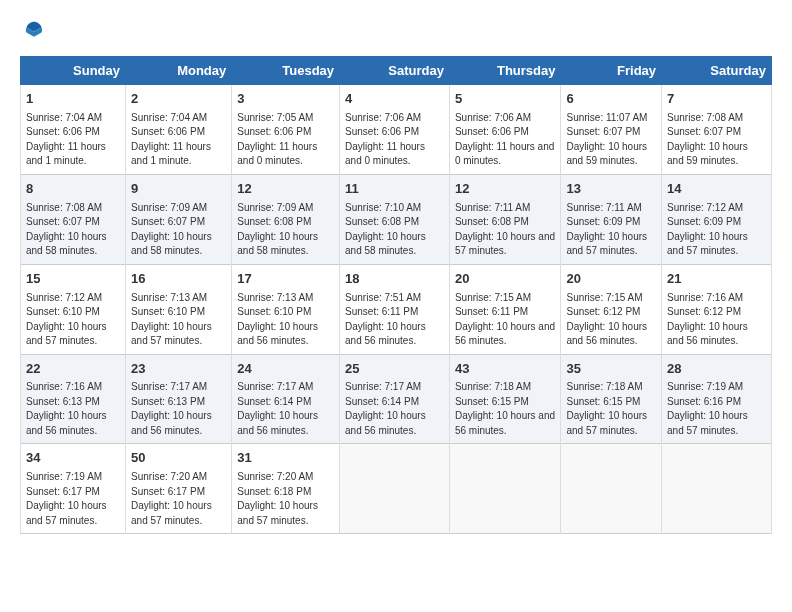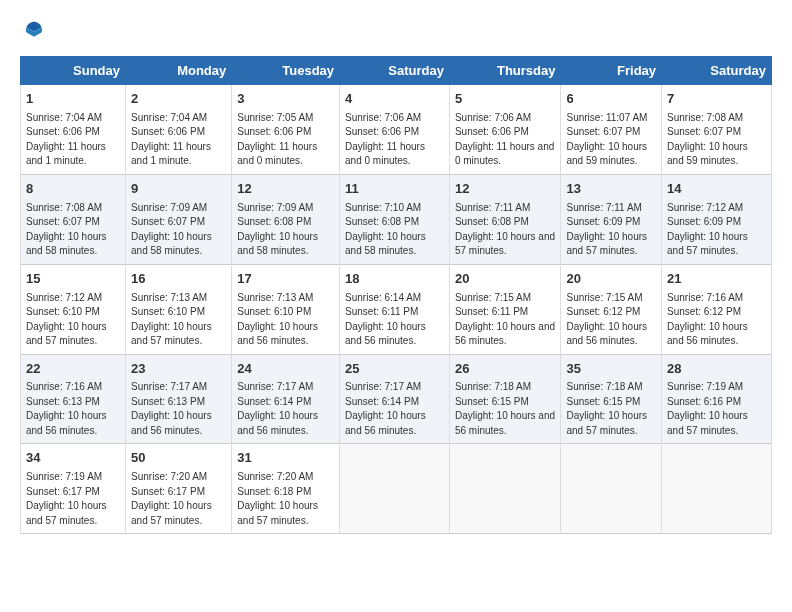--- a/index.html
+++ b/index.html
@@ -144,31 +144,31 @@
         <td><span class="day-num">12</span><span>Sunrise: 7:09 AM</span><br><span>Sunset: 6:08 PM</span><br><span>Daylight: 10 hours and 58 minutes.</span></td>
         <td><span class="day-num">11</span><span>Sunrise: 7:10 AM</span><br><span>Sunset: 6:08 PM</span><br><span>Daylight: 10 hours and 58 minutes.</span></td>
         <td><span class="day-num">12</span><span>Sunrise: 7:11 AM</span><br><span>Sunset: 6:08 PM</span><br><span>Daylight: 10 hours and 57 minutes.</span></td>
         <td><span class="day-num">13</span><span>Sunrise: 7:11 AM</span><br><span>Sunset: 6:09 PM</span><br><span>Daylight: 10 hours and 57 minutes.</span></td>
         <td><span class="day-num">14</span><span>Sunrise: 7:12 AM</span><br><span>Sunset: 6:09 PM</span><br><span>Daylight: 10 hours and 57 minutes.</span></td>
       </tr>
       <tr>
         <td><span class="day-num">15</span><span>Sunrise: 7:12 AM</span><br><span>Sunset: 6:10 PM</span><br><span>Daylight: 10 hours and 57 minutes.</span></td>
         <td><span class="day-num">16</span><span>Sunrise: 7:13 AM</span><br><span>Sunset: 6:10 PM</span><br><span>Daylight: 10 hours and 57 minutes.</span></td>
         <td><span class="day-num">17</span><span>Sunrise: 7:13 AM</span><br><span>Sunset: 6:10 PM</span><br><span>Daylight: 10 hours and 56 minutes.</span></td>
-        <td><span class="day-num">18</span><span>Sunrise: 6:14 AM</span><br><span>Sunset: 6:11 PM</span><br><span>Daylight: 10 hours and 56 minutes.</span></td>
+        <td><span class="day-num">18</span><span>Sunrise: 7:51 AM</span><br><span>Sunset: 6:11 PM</span><br><span>Daylight: 10 hours and 56 minutes.</span></td>
         <td><span class="day-num">20</span><span>Sunrise: 7:15 AM</span><br><span>Sunset: 6:11 PM</span><br><span>Daylight: 10 hours and 56 minutes.</span></td>
         <td><span class="day-num">20</span><span>Sunrise: 7:15 AM</span><br><span>Sunset: 6:12 PM</span><br><span>Daylight: 10 hours and 56 minutes.</span></td>
         <td><span class="day-num">21</span><span>Sunrise: 7:16 AM</span><br><span>Sunset: 6:12 PM</span><br><span>Daylight: 10 hours and 56 minutes.</span></td>
       </tr>
       <tr>
         <td><span class="day-num">22</span><span>Sunrise: 7:16 AM</span><br><span>Sunset: 6:13 PM</span><br><span>Daylight: 10 hours and 56 minutes.</span></td>
         <td><span class="day-num">23</span><span>Sunrise: 7:17 AM</span><br><span>Sunset: 6:13 PM</span><br><span>Daylight: 10 hours and 56 minutes.</span></td>
         <td><span class="day-num">24</span><span>Sunrise: 7:17 AM</span><br><span>Sunset: 6:14 PM</span><br><span>Daylight: 10 hours and 56 minutes.</span></td>
         <td><span class="day-num">25</span><span>Sunrise: 7:17 AM</span><br><span>Sunset: 6:14 PM</span><br><span>Daylight: 10 hours and 56 minutes.</span></td>
-        <td><span class="day-num">26</span><span>Sunrise: 7:18 AM</span><br><span>Sunset: 6:15 PM</span><br><span>Daylight: 10 hours and 56 minutes.</span></td>
+        <td><span class="day-num">43</span><span>Sunrise: 7:18 AM</span><br><span>Sunset: 6:15 PM</span><br><span>Daylight: 10 hours and 56 minutes.</span></td>
         <td><span class="day-num">35</span><span>Sunrise: 7:18 AM</span><br><span>Sunset: 6:15 PM</span><br><span>Daylight: 10 hours and 57 minutes.</span></td>
         <td><span class="day-num">28</span><span>Sunrise: 7:19 AM</span><br><span>Sunset: 6:16 PM</span><br><span>Daylight: 10 hours and 57 minutes.</span></td>
       </tr>
       <tr>
         <td><span class="day-num">34</span><span>Sunrise: 7:19 AM</span><br><span>Sunset: 6:17 PM</span><br><span>Daylight: 10 hours and 57 minutes.</span></td>
         <td><span class="day-num">50</span><span>Sunrise: 7:20 AM</span><br><span>Sunset: 6:17 PM</span><br><span>Daylight: 10 hours and 57 minutes.</span></td>
         <td><span class="day-num">31</span><span>Sunrise: 7:20 AM</span><br><span>Sunset: 6:18 PM</span><br><span>Daylight: 10 hours and 57 minutes.</span></td>
         <td class="empty-cell"></td>
         <td class="empty-cell"></td>
         <td class="empty-cell"></td>

